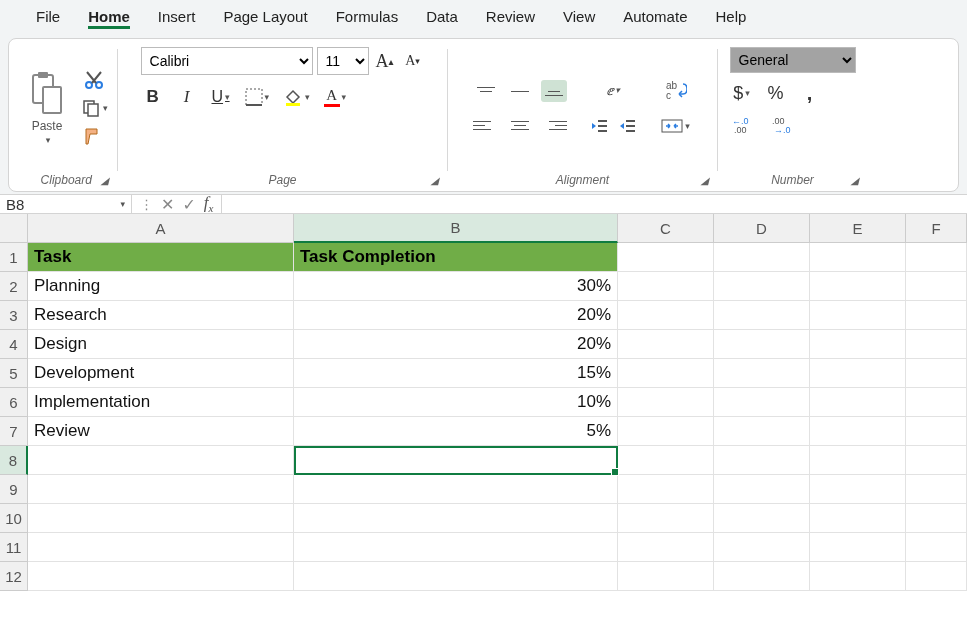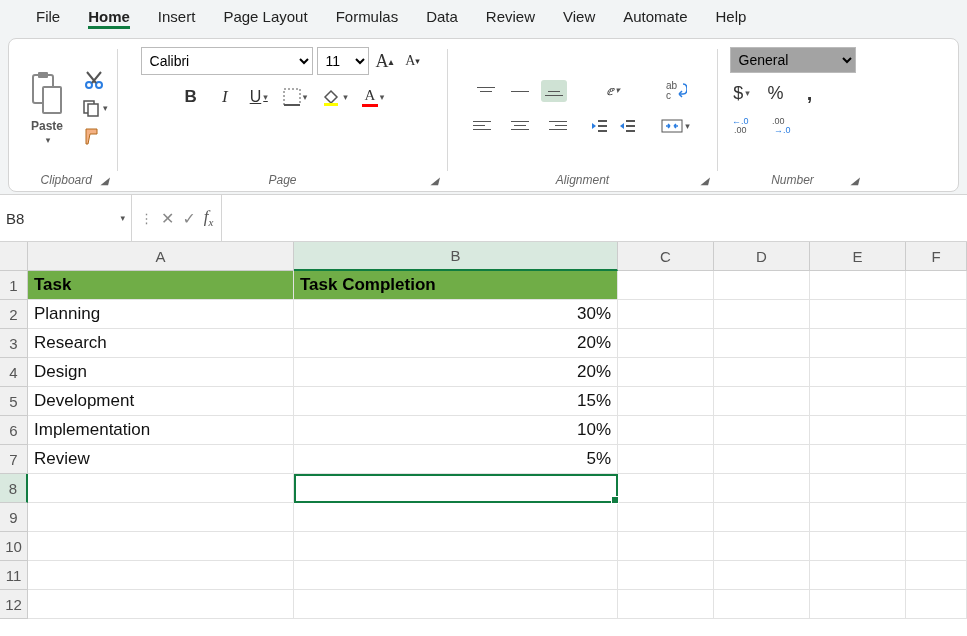--- a/index.html
+++ b/index.html
@@ -114,21 +114,21 @@
   .split-caret { font-size: 9px; color: #555; margin-left: 2px; }
   .bigbtn {
     display: flex;
     flex-direction: column;
     align-items: center;
     justify-content: center;
     cursor: pointer;
     padding: 2px 6px;
     gap: 2px;
   }
-  .bigbtn .lbl { font-size: 12px; color: #555; font-weight: bold; }
+  .bigbtn .lbl { font-size: 12px; color: #555; }
   .font-select {
     font-size: 14px;
     height: 28px;
     border: 1px solid #bbb;
     background: #fff;
     padding: 2px 4px;
   }
   .font-name { width: 172px; }
   .font-size-sel { width: 52px; }
   .align-row { display:flex; gap:8px; }
@@ -136,21 +136,21 @@
     width: 26px; height: 22px; display:flex; flex-direction:column; gap:3px;
     align-items:center; justify-content:center; cursor:pointer;
   }
   .align-cell.sel { background:#cfe2d4; border-radius:3px; }
   .hline { height:1px; width:18px; background:#555; }
   .hline.s { width:12px; }
   
   .fx-bar {
     display: flex;
     align-items: center;
-    height: 48px;
+    height: 20px;
     border-top: 1px solid #d4d4d4;
     border-bottom: 1px solid #d4d4d4;
   }
   .name-box {
     width: 132px;
     display: flex;
     align-items: center;
     border-right: 1px solid #d4d4d4;
     height: 100%;
     padding: 0 6px;
@@ -293,21 +293,21 @@
         </div>
       </div>
     </div>
     <div class="group-label">
       <span>Clipboard</span>
       <span class="group-launcher">◢</span>
     </div>
   </div>
 
   <div class="group" style="min-width:330px;">
-    <div class="group-body vstack" style="align-items:center; gap:10px;">
+    <div class="group-body vstack" style="align-items:flex-start; gap:10px;">
       <div class="hstack">
         <select class="font-select font-name">
           <option>Calibri</option>
         </select>
         <select class="font-select font-size-sel">
           <option>11</option>
         </select>
         <div class="btn" style="font-family:serif;font-size:18px;">A<sup style="font-size:10px;">▴</sup></div>
         <div class="btn" style="font-family:serif;font-size:14px;">A<sup style="font-size:9px;">▾</sup></div>
       </div>

